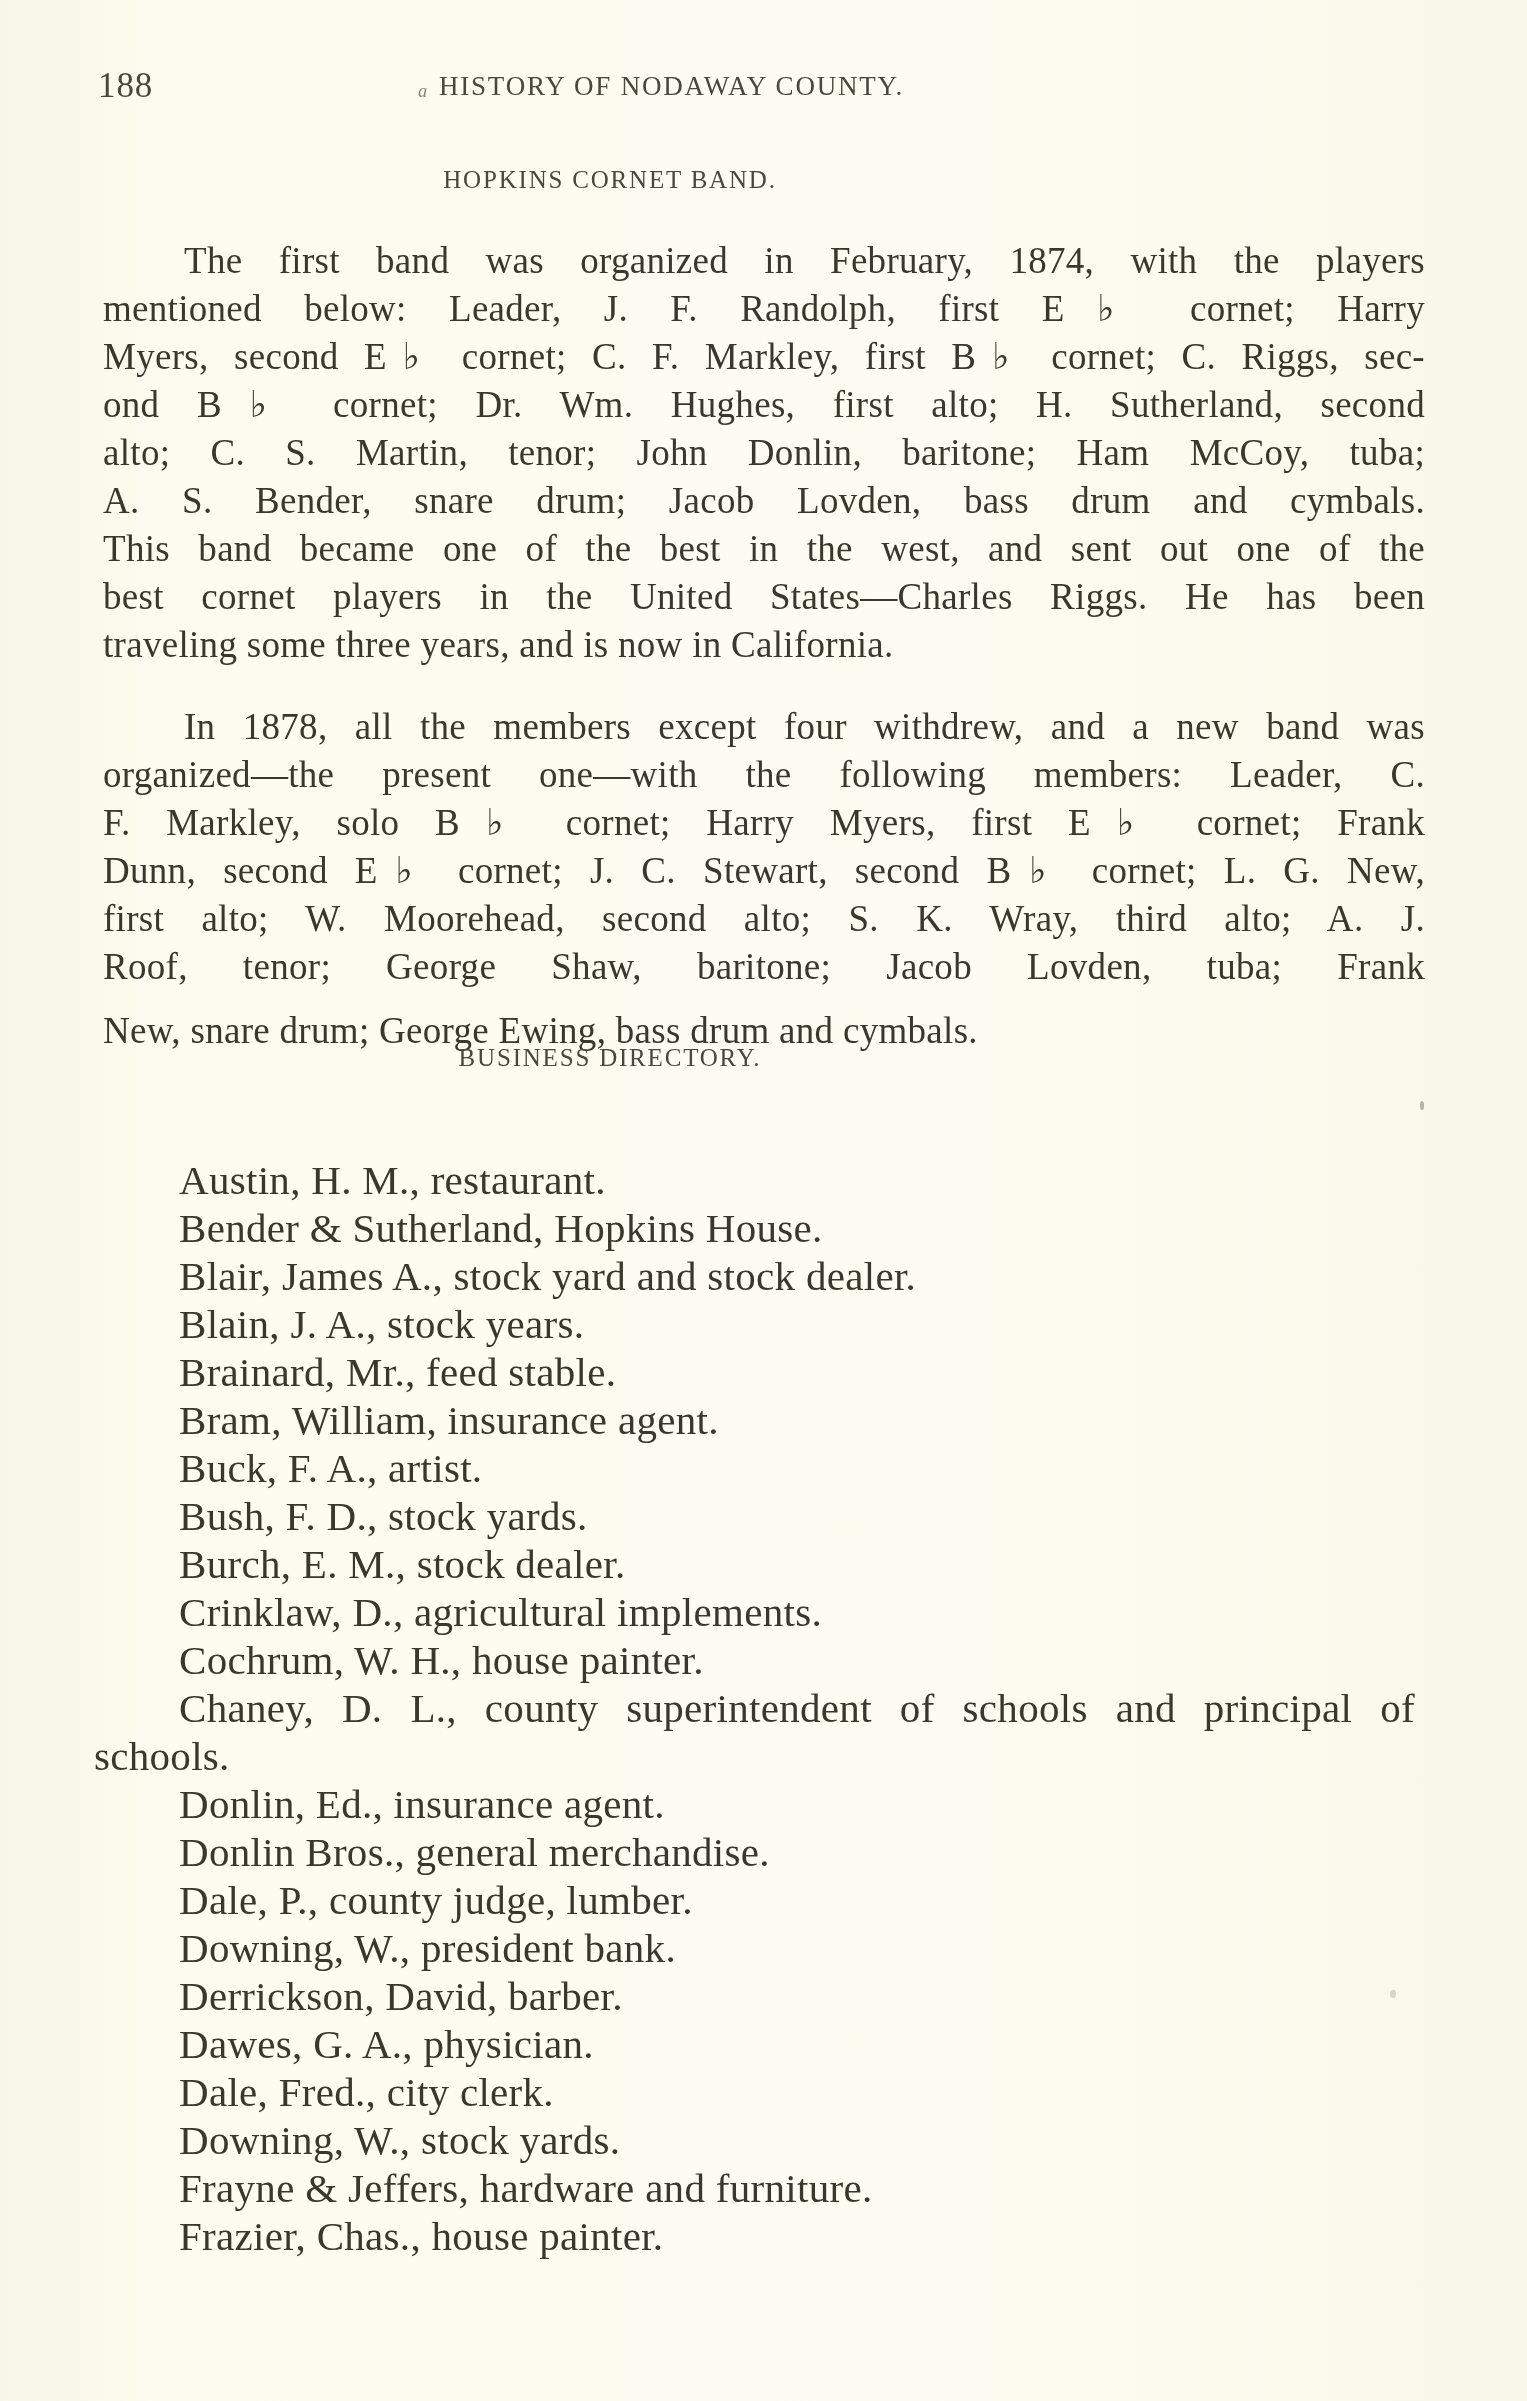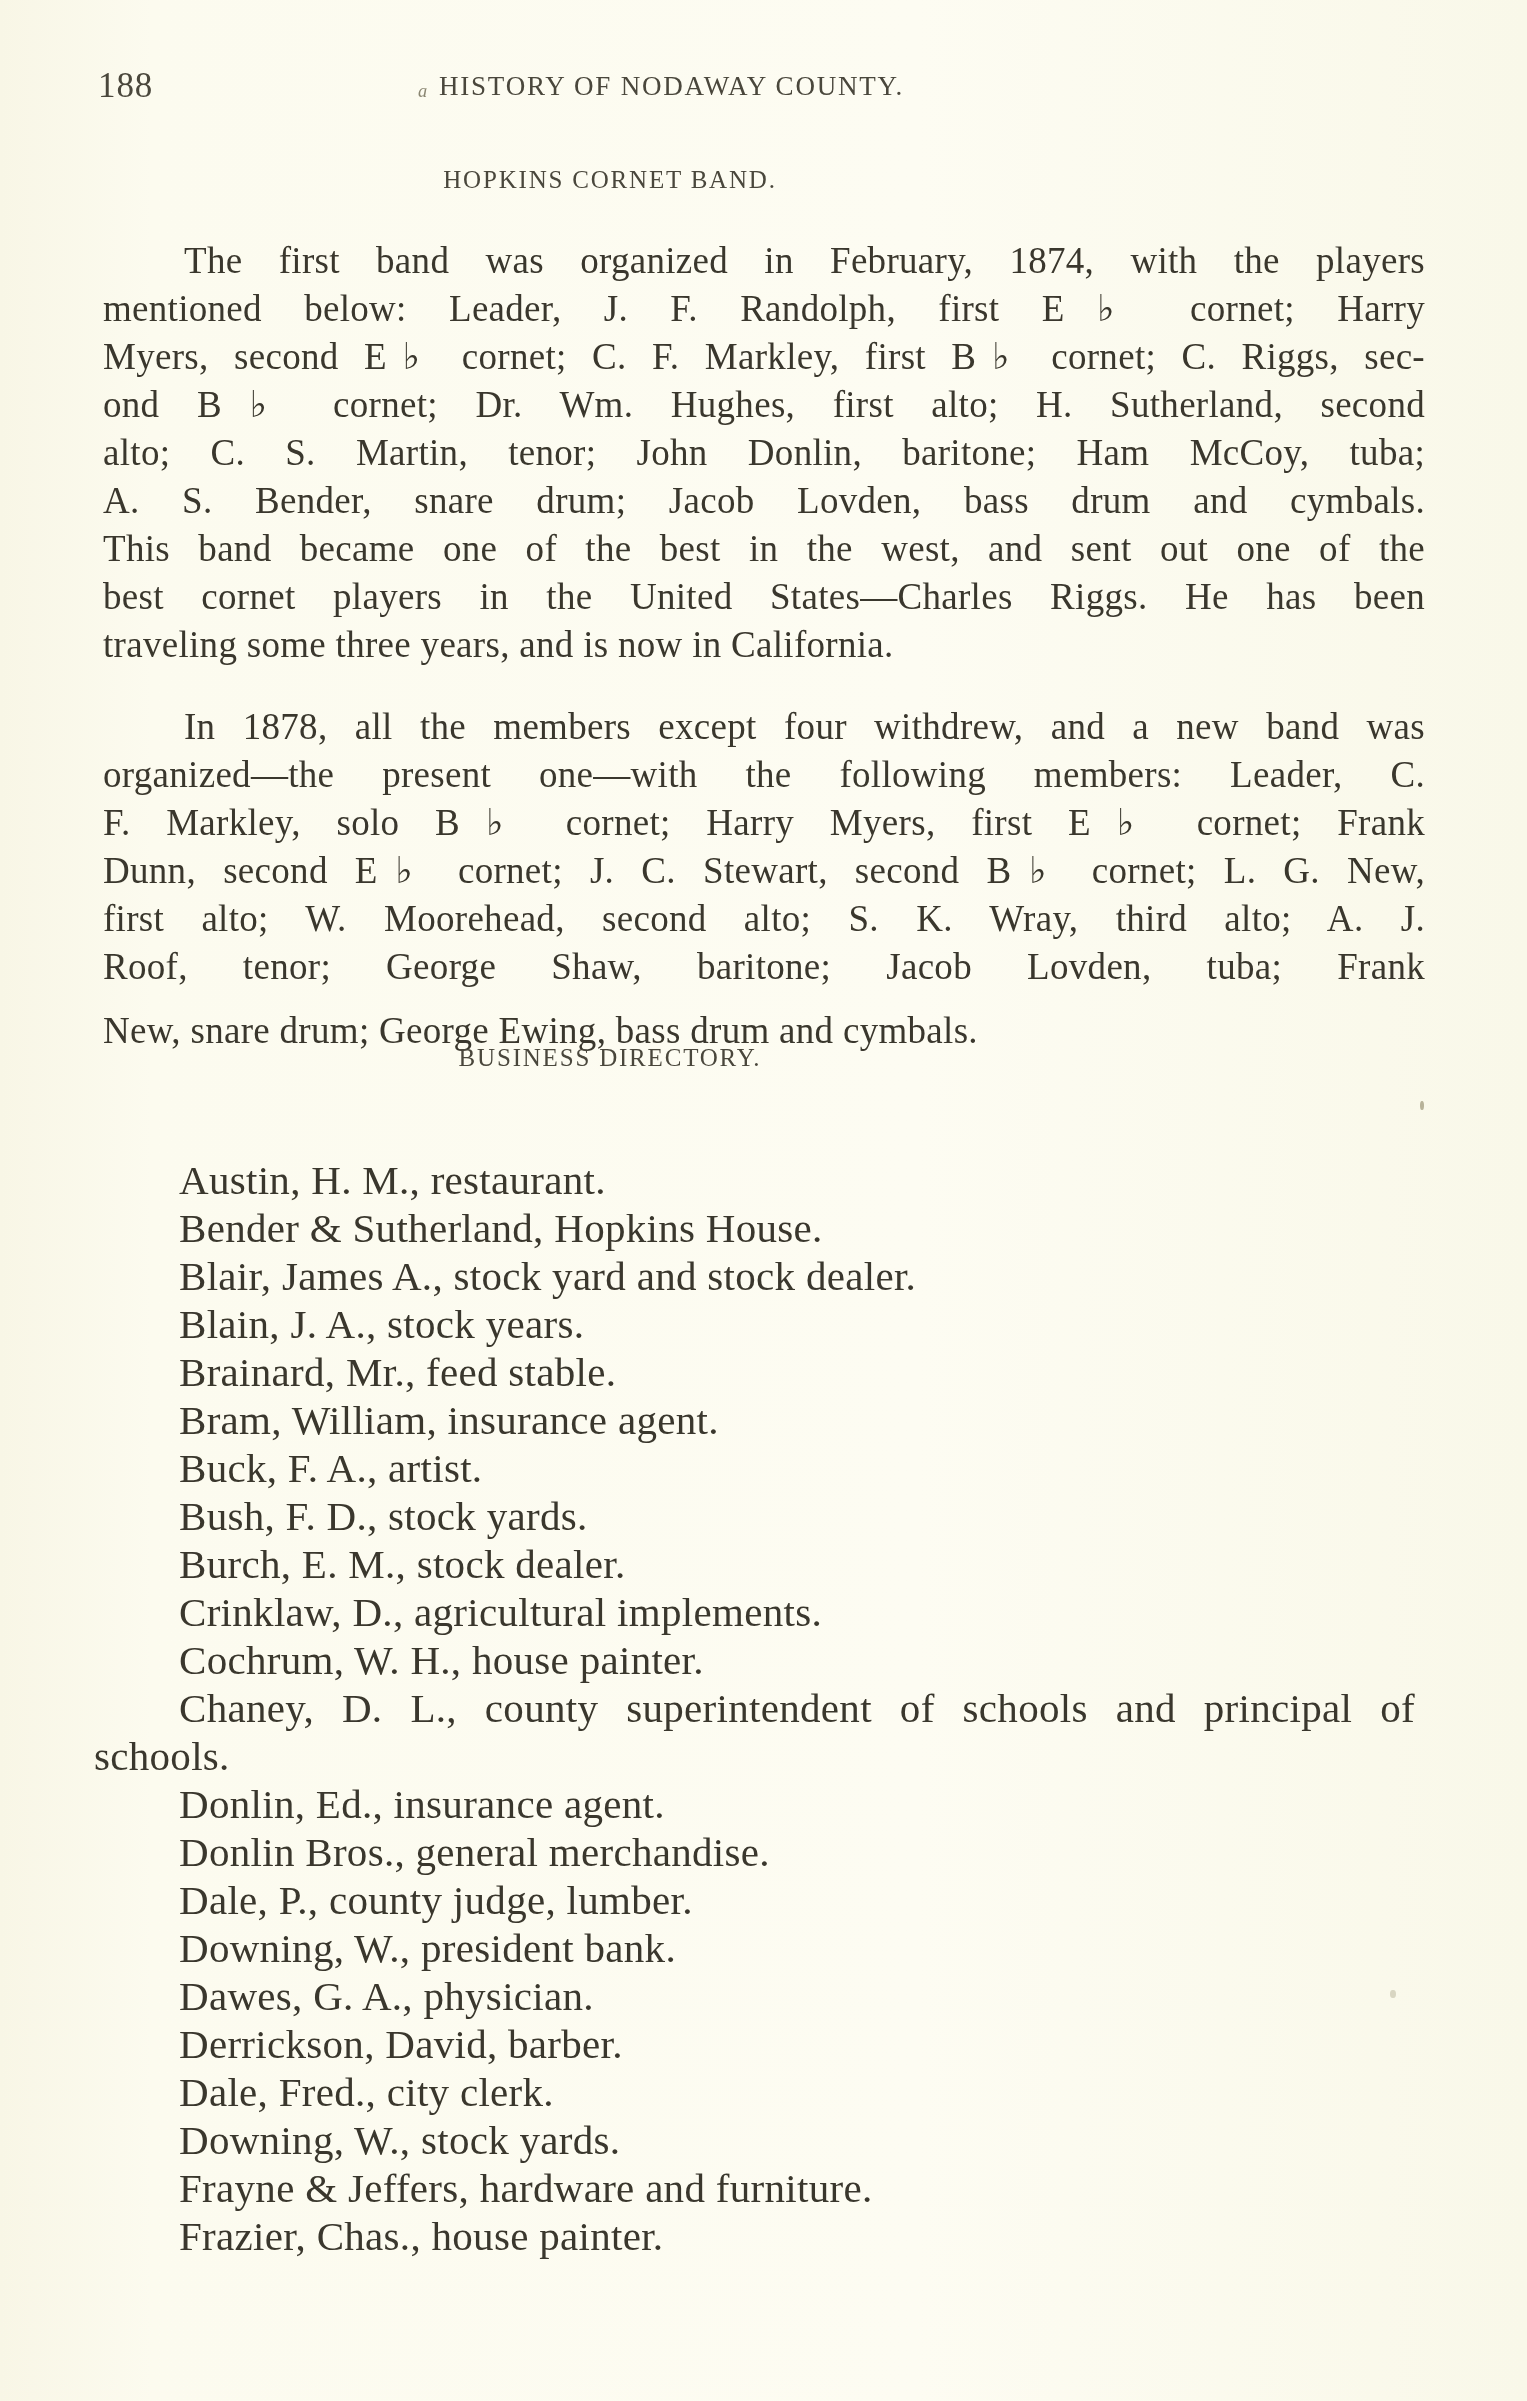--- a/index.html
+++ b/index.html
@@ -94,22 +94,22 @@
       <li>Bush, F. D., stock yards.</li>
       <li>Burch, E. M., stock dealer.</li>
       <li>Crinklaw, D., agricultural implements.</li>
       <li>Cochrum, W. H., house painter.</li>
       <li style="width: 1236px; text-align: justify; text-align-last: justify;">Chaney, D. L., county superintendent of schools and principal of</li>
       <li style="margin-left: -85px;">schools.</li>
       <li>Donlin, Ed., insurance agent.</li>
       <li>Donlin Bros., general merchandise.</li>
       <li>Dale, P., county judge, lumber.</li>
       <li>Downing, W., president bank.</li>
+      <li>Derrickson, David, barber.</li>
       <li>Dawes, G. A., physician.</li>
-      <li>Derrickson, David, barber.</li>
       <li>Dale, Fred., city clerk.</li>
       <li>Downing, W., stock yards.</li>
       <li>Frayne &amp; Jeffers, hardware and furniture.</li>
       <li>Frazier, Chas., house painter.</li>
     </ul>
 
   <div class="speck" style="left:1420px;top:1101px;width:3.7px;height:9.2px;"></div>
   <div class="speck" style="left:1390px;top:1990px;width:5.5px;height:8.3px;opacity:0.5;"></div>
 </div>
 

